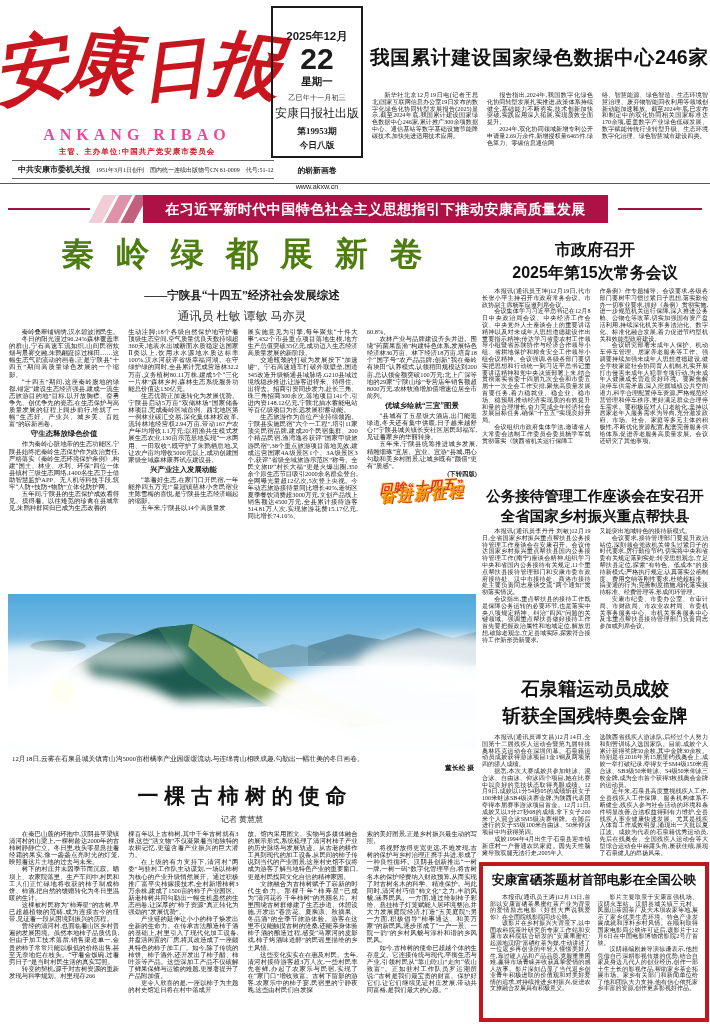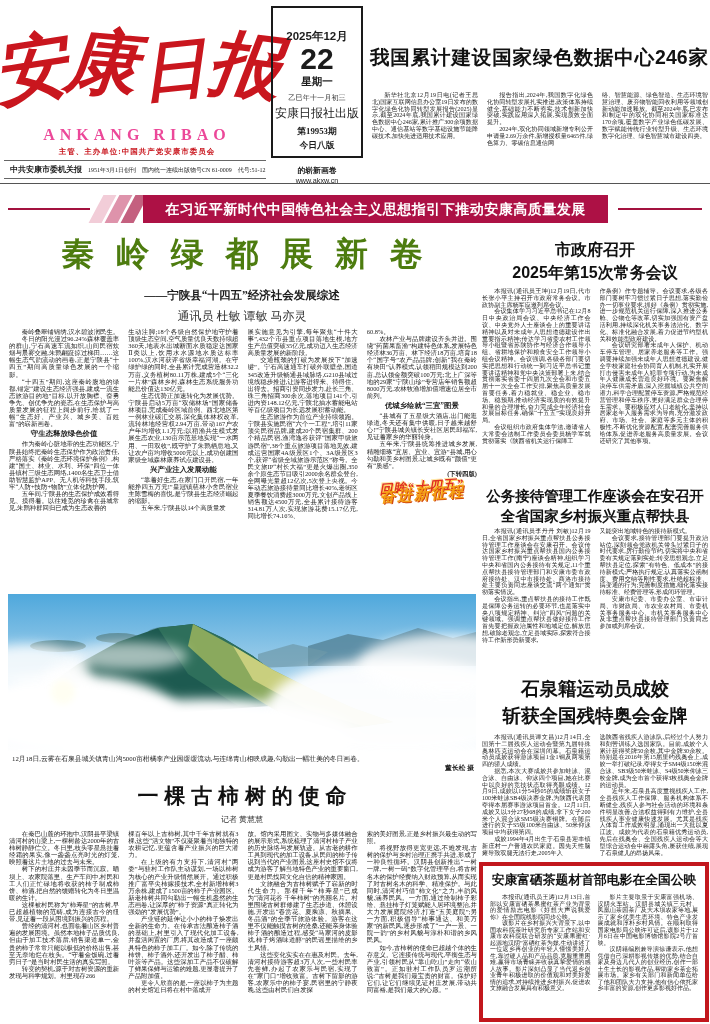--- a/index.html
+++ b/index.html
@@ -19,22 +19,22 @@
   .sponsor{left:4px;top:147px;width:266px;text-align:center;color:#c9161e;font-weight:bold;font-size:7.5px;letter-spacing:1px;}
   .datebox{left:271px;top:6px;width:92px;height:152px;border:2px solid #1a1a1a;box-sizing:border-box;text-align:center;}
   .db-ym{font-size:11.5px;font-weight:bold;margin-top:21px;font-family:"Liberation Sans",sans-serif;}
   .db-day{font-size:30px;font-weight:bold;line-height:1.02;font-family:"Liberation Sans",sans-serif;}
   .db-week{font-size:10.5px;font-weight:bold;}
   .db-lunar{font-size:7.2px;margin-top:4px;color:#333;}
   .db-pub{font-size:12px;margin-top:2px;}
   .db-issue{font-size:8.8px;font-weight:bold;margin-top:4px;}
   .db-pages{font-size:8.8px;font-weight:bold;margin-top:2px;}
   .db-site{font-size:7.8px;font-weight:bold;margin-top:13px;}
-  .db-url{font-size:7.2px;margin-top:0;font-family:"Liberation Sans",sans-serif;}
-  .pubrow{left:4px;top:160px;width:262px;border-top:1px solid #666;border-bottom:1px solid #666;
+  .db-url{font-size:7.2px;margin-top:6px;font-family:"Liberation Sans",sans-serif;}
+  .pubrow{left:12px;top:160px;width:262px;border-top:1px solid #666;border-bottom:1px solid #666;
           padding:3px 6px;display:flex;align-items:baseline;gap:6px;box-sizing:border-box;}
   .pub-org{font-size:8px;font-weight:bold;white-space:nowrap;}
   .pub-info{font-size:6px;color:#222;white-space:nowrap;}
   .toprule{left:0;top:183px;width:710px;height:1px;background:#555;}
 
   
   .top-headline{left:370px;top:44px;width:338px;font-family:"Liberation Sans","DejaVu Sans",sans-serif;
                 font-weight:900;font-size:19.5px;text-align:justify;text-align-last:justify;color:#111;}
   .top-cols{left:372px;top:92px;width:336px;height:92px;}
 

